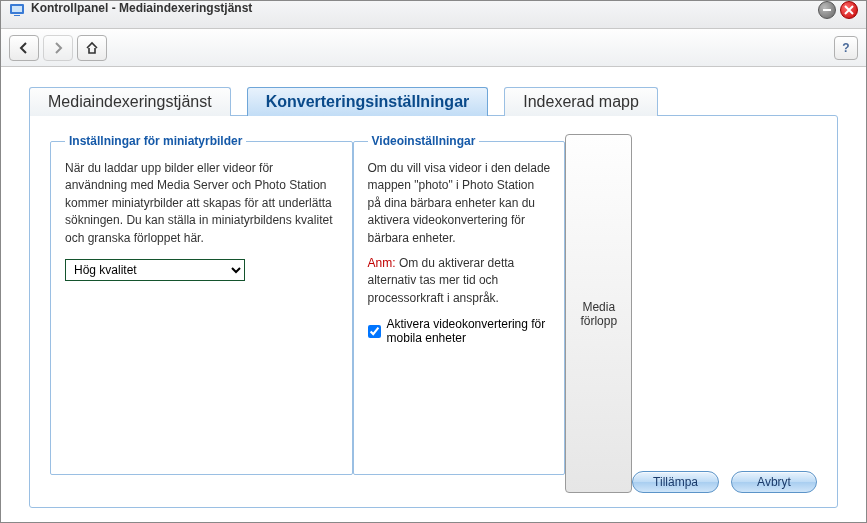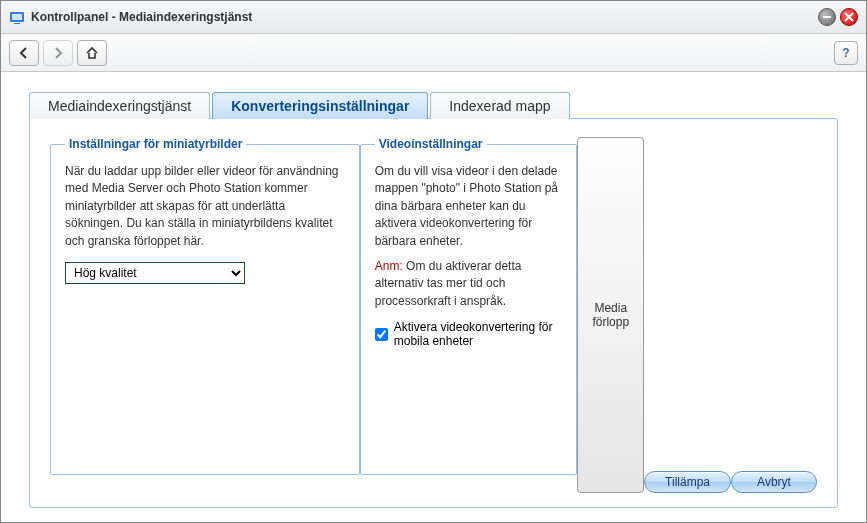--- a/index.html
+++ b/index.html
@@ -10,22 +10,22 @@
   border: 1px solid #888;
   background: #fff;
   display: flex; flex-direction: column;
   box-shadow: 0 0 4px rgba(0,0,0,0.2);
 }
 
 .titlebar {
   height: 28px;
   background: linear-gradient(#f5f6f7, #e9eaec);
   border-bottom: 1px solid #c8c8c8;
-  display: flex; align-items: center;
-  padding: 16px 8px;
+  display: flex; align-items: flex-start;
+  padding: 0 8px;
 }
 .titlebar .app-icon {
   width: 16px; height: 16px; margin-right: 6px;
   display: flex; align-items: center; justify-content: center;
 }
 .titlebar .app-icon svg { width: 16px; height: 16px; }
 .titlebar .title { font-weight: bold; color: #333; font-size: 12px; }
 .titlebar .spacer { flex: 1; }
 .titlebar .btn-icon {
   width: 18px; height: 18px; margin-left: 4px;
@@ -72,23 +72,23 @@
 
 .tabs {
   display: flex;
   position: relative; z-index: 2;
 }
 .tab {
   border: 1px solid #9abfe3;
   border-bottom: none;
   border-radius: 3px 3px 0 0;
   padding: 5px 18px;
-  font-size: 14px;
+  font-size: 16px;
   background: linear-gradient(#fdfdfd, #eef2f5);
-  margin-right: 2px;
+  margin-right: 16px;
   cursor: pointer;
   color: #333;
   position: relative;
 }
 .tab.active {
   background: linear-gradient(#e8f2fc, #c2ddf6);
   color: #0a4a8a;
   font-weight: bold;
   border-color: #6fa6d8;
 }
@@ -138,21 +138,21 @@
   background: linear-gradient(#fefefe, #e6e6e6);
   padding: 4px 14px;
   font-size: 12px;
   cursor: pointer;
   color: #333;
   width: fit-content;
 }
 
 .footer {
   margin-top: auto;
-  display: flex; justify-content: flex-end; 
+  display: flex; justify-content: flex-end; gap: 12px;
   padding-top: 12px;
 }
 .pill-btn {
   border: 1px solid #5c94c8;
   border-radius: 12px;
   min-width: 86px;
   padding: 3px 20px;
   font-size: 12px;
   color: #1a3a6a;
   background: linear-gradient(#e9f3fd, #bfdcf6 48%, #a9cef0 52%, #cfe5f9);

